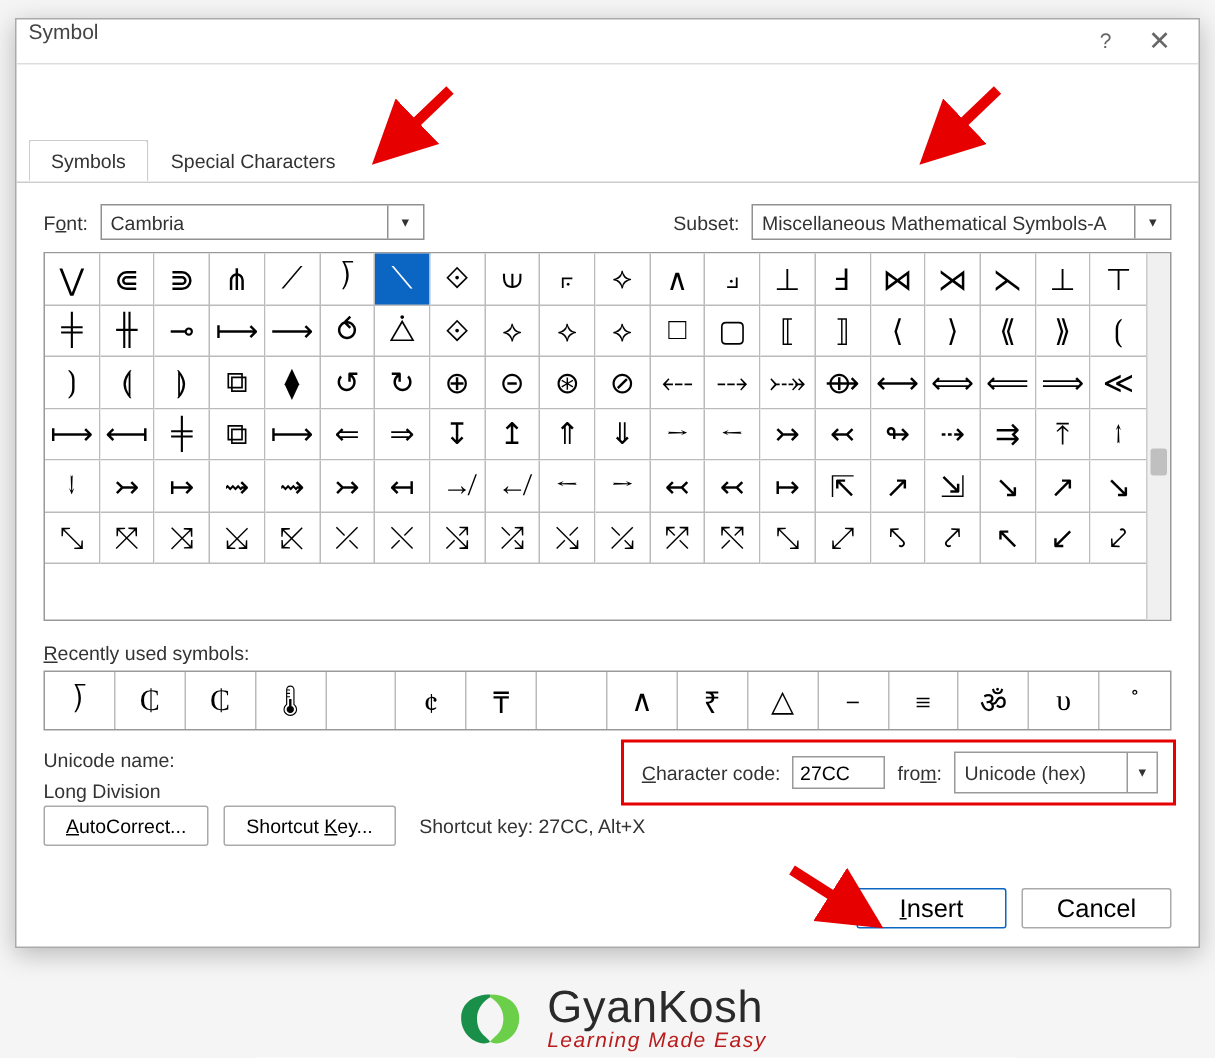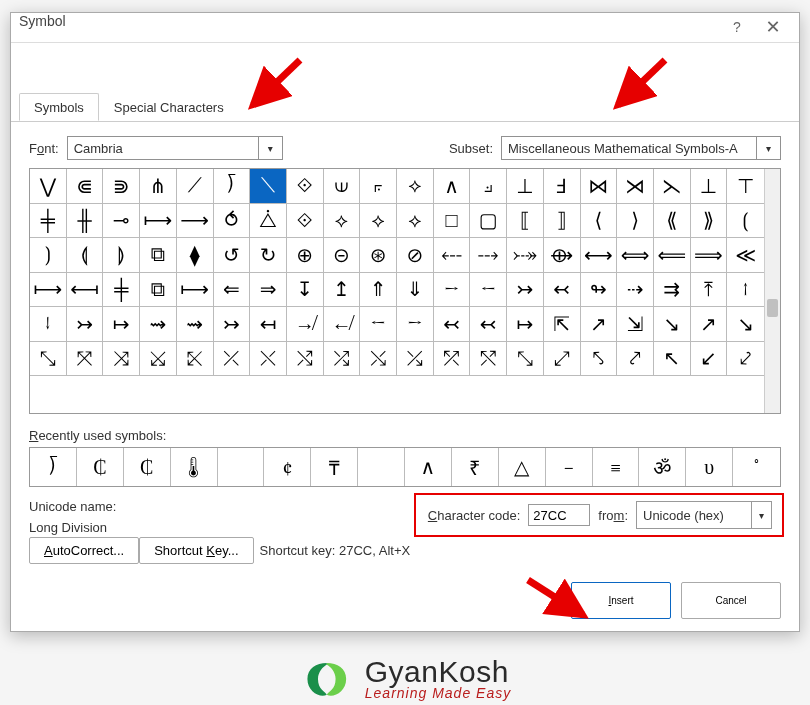--- a/index.html
+++ b/index.html
@@ -96,32 +96,32 @@
   }
   .code-input {
     width: 62px; height: 22px; border: 1px solid #999; padding: 0 4px; font-size: 13px;
   }
   .from-select {
     border: 1px solid #999; height: 28px; width: 136px; padding: 0 6px; position: relative;
     display: flex; align-items: center; cursor: pointer; font-size: 13px;
   }
   .from-select .dropdown-arrow { border-left: 1px solid #999; width: 20px; }
 
-  .buttons-row { display: flex; align-items: center; margin-top: 2px; }
+  .buttons-row { display: flex; align-items: center; gap: 10px; margin-top: 2px; }
   .btn-sm {
     border: 1px solid #aaa; background: #fff; padding: 5px 14px; font-size: 13px; cursor: pointer;
     border-radius: 2px;
   }
   .shortcut-text { font-size: 13px; margin-left: 6px; }
 
   .footer-row {
     position: absolute; right: 18px; bottom: 12px; display: flex; gap: 10px;
   }
   .btn {
-    width: 100px; height: 37px; border: 1px solid #aaa; background: #fff; font-size: 10px; cursor: pointer;
+    width: 100px; height: 27px; border: 1px solid #aaa; background: #fff; font-size: 17px; cursor: pointer;
     display: flex; align-items: center; justify-content: center; border-radius: 2px;
   }
   .btn.primary { border: 1px solid #0a66c2; }
 
   .underline-letter { text-decoration: underline; }
 
   
   .arrow {
     position: absolute; pointer-events: none;
   }

